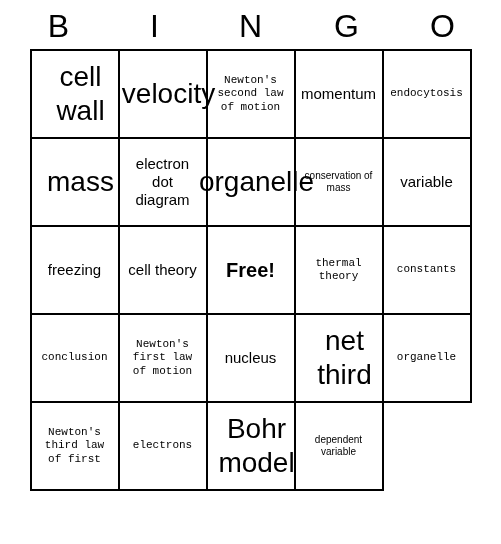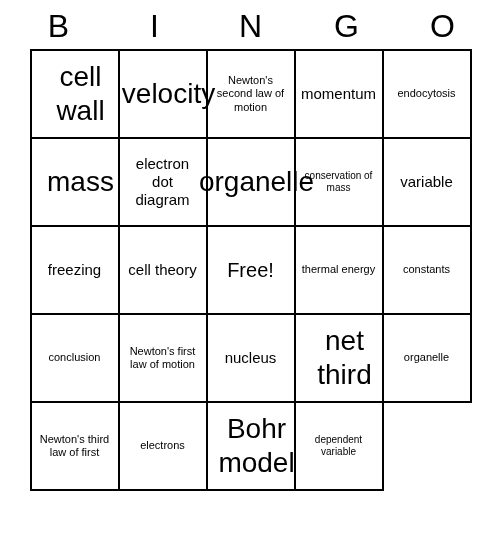--- a/index.html
+++ b/index.html
@@ -41,23 +41,23 @@
       justify-content: center;
       text-align: center;
       padding: 4px;
       position: relative;
     }
     .cell-text {
       line-height: 1.2;
     }
     .large-text { font-size: 28px; margin-left: 12px; }
     .medium-text { font-size: 15px; }
-    .small-text { font-size: 11px; }
+    .small-text { font-size: 11px; font-family: Liberation Mono, monospace; }
     .xsmall-text { font-size: 10px; }
-    .free-cell { font-size: 20px; }
+    .free-cell { font-size: 20px; font-weight: bold; }
   </style>
 </head>
 <body>
 
 <div id="bingo-header">
 <div class="header-letter">B</div>
     <div class="header-letter">I</div>
     <div class="header-letter">N</div>
     <div class="header-letter">G</div>
     <div class="header-letter">O</div>
@@ -97,21 +97,21 @@
     <div class="bingo-cell">
       <span class="cell-text medium-text">freezing</span>
     </div>
     <div class="bingo-cell">
       <span class="cell-text medium-text">cell theory</span>
     </div>
     <div class="bingo-cell">
       <span class="cell-text free-cell">Free!</span>
     </div>
     <div class="bingo-cell">
-      <span class="cell-text small-text">thermal energy</span>
+      <span class="cell-text small-text">thermal theory</span>
     </div>
     <div class="bingo-cell">
       <span class="cell-text small-text">constants</span>
     </div>
     <div class="bingo-cell">
       <span class="cell-text small-text">conclusion</span>
     </div>
     <div class="bingo-cell">
       <span class="cell-text small-text">Newton's first law of motion</span>
     </div>

